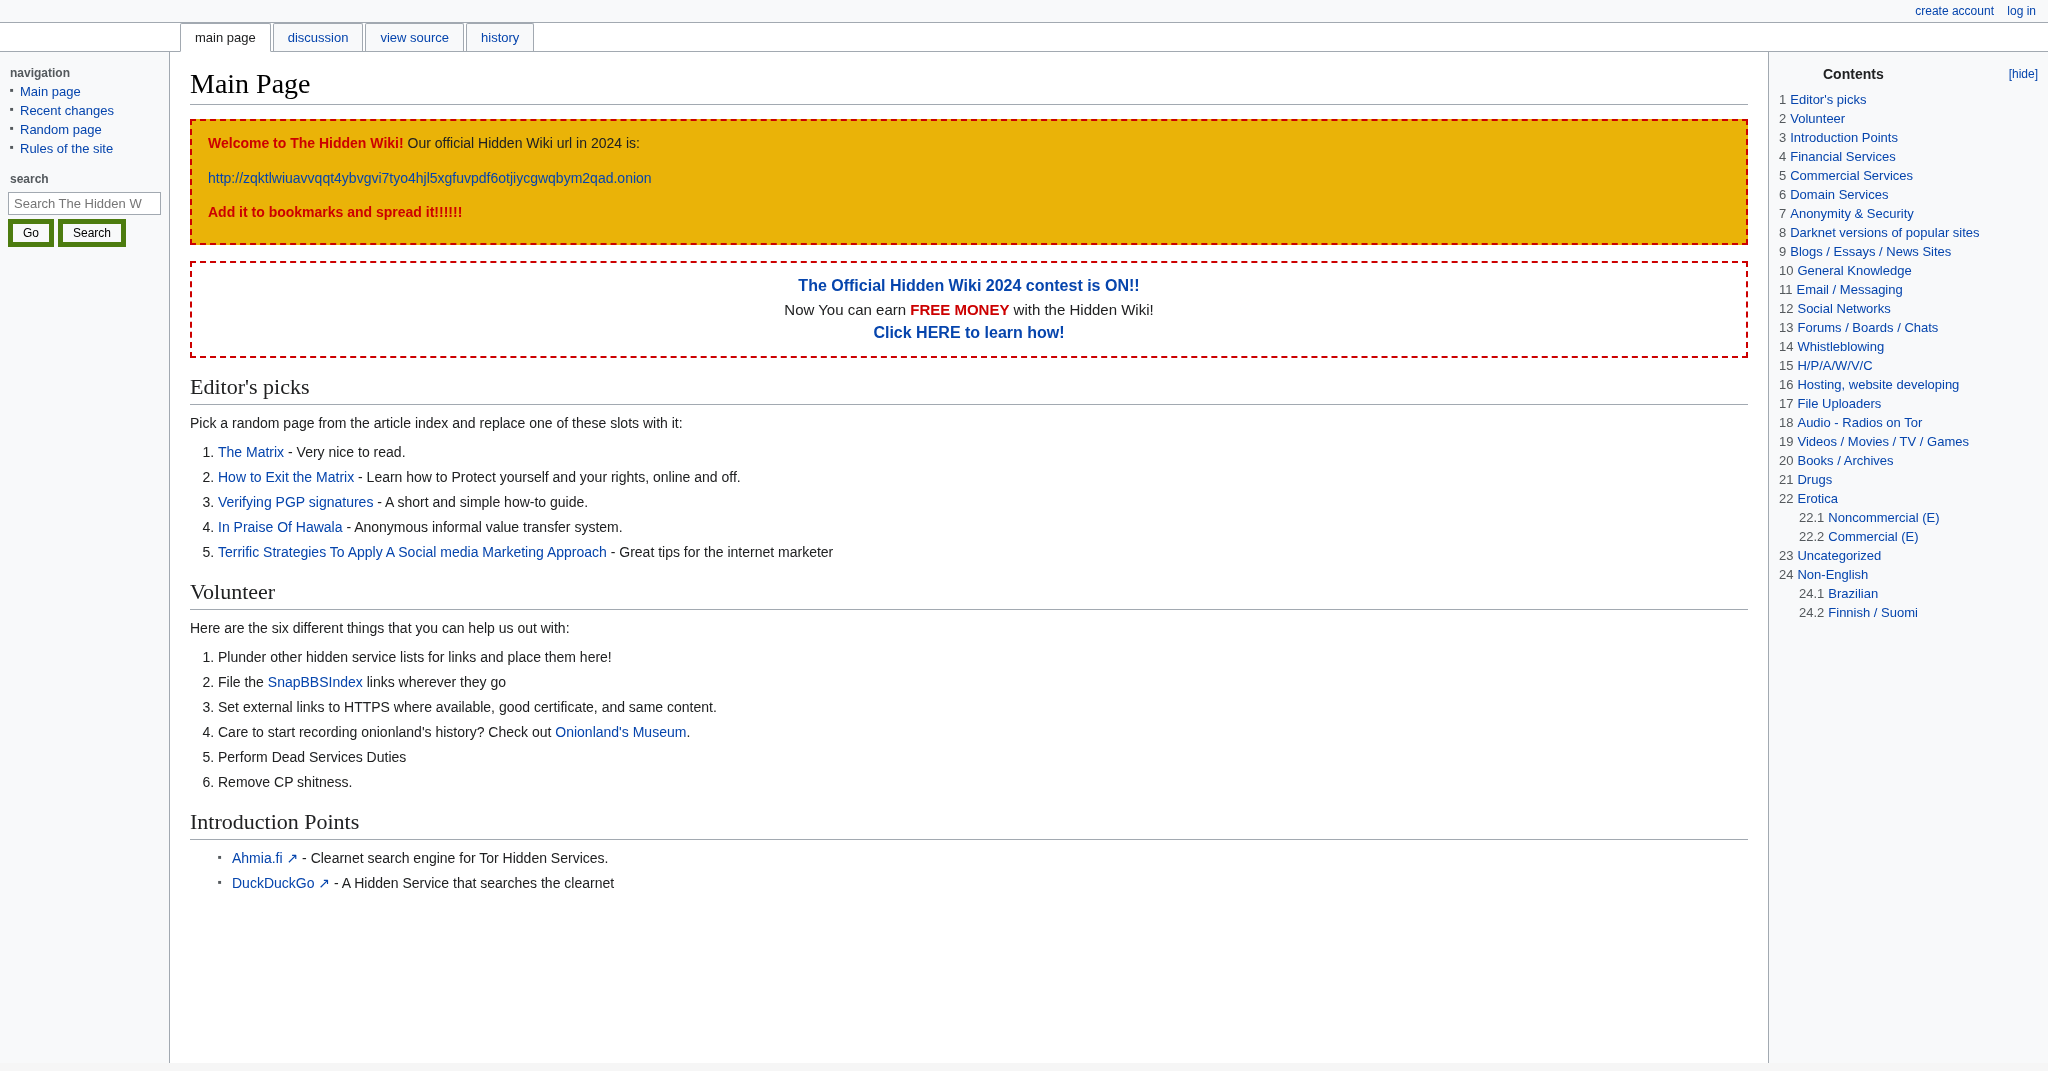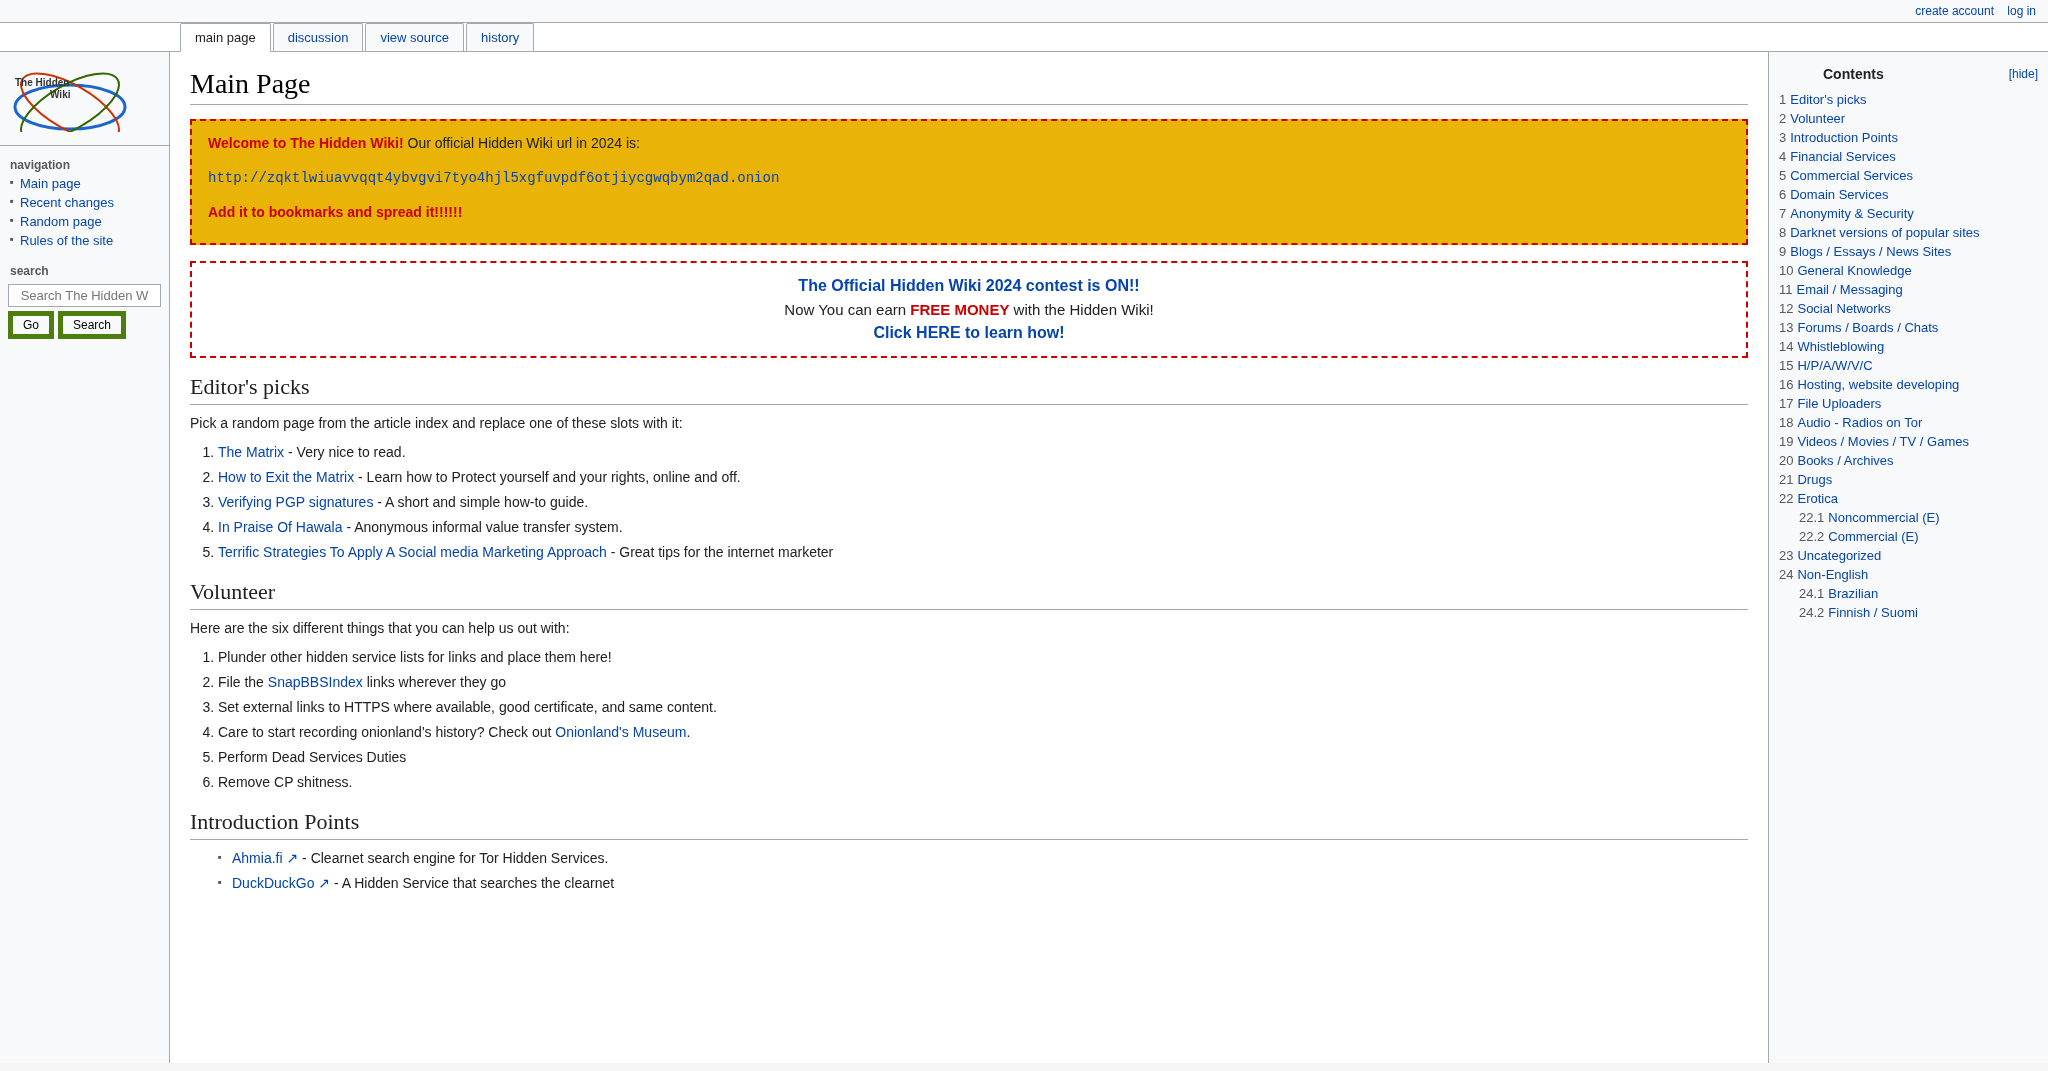--- a/index.html
+++ b/index.html
@@ -92,21 +92,20 @@
 
     .search-box {
       padding: 4px 8px;
     }
     .search-box input {
       width: 100%;
       padding: 3px 5px;
       border: 1px solid #a2a9b1;
       font-size: 13px;
       margin-bottom: 4px;
-      text-align: center;
     }
     .search-box .search-btns {
       display: flex;
       gap: 4px;
     }
     .search-box button {
       padding: 2px 10px;
       font-size: 12px;
       border: 5px solid #4d7c0f;
       background: #f8f9fa;
@@ -132,21 +131,21 @@
     }
 
     
     .welcome-box {
       border: 2px dashed #cc0000;
       padding: 12px 16px;
       margin-bottom: 16px;
       background: #eab308;
     }
     .welcome-bold-red { color: #cc0000; font-weight: bold; }
-    .welcome-url { color: #0645ad; font-size: 14px; display: block; margin: 16px 0; font-family: Liberation Mono, monospace; }
+    .welcome-url { color: #0645ad; font-size: 14px; display: block; margin: 16px 0; }
     .welcome-spread { color: #cc0000; font-weight: bold; font-size: 14px; }
 
     
     .contest-box {
       border: 2px dashed #cc0000;
       padding: 14px 16px;
       margin-bottom: 16px;
       text-align: center;
       background: #fff;
     }
@@ -210,29 +209,20 @@
 <div id="tabs">
   <a class="tab active" href="#">main page</a>
   <a class="tab" href="#">discussion</a>
   <a class="tab" href="#">view source</a>
   <a class="tab" href="#">history</a>
 </div>
 
 <div id="layout">
 
   <div id="sidebar">
-    <div id="logo-area">
-      <svg class="logo-svg" viewBox="0 0 130 60">
-        <ellipse cx="60" cy="35" rx="55" ry="22" fill="none" stroke="#1a66cc" stroke-width="3"></ellipse>
-        <ellipse cx="60" cy="35" rx="55" ry="22" fill="none" stroke="#cc3300" stroke-width="2" transform="rotate(30 60 35)"></ellipse>
-        <ellipse cx="60" cy="35" rx="55" ry="22" fill="none" stroke="#336600" stroke-width="2" transform="rotate(-30 60 35)"></ellipse>
-        <text x="5" y="14" font-size="10" font-weight="bold" fill="#333">The Hidden</text>
-        <text x="40" y="26" font-size="10" font-weight="bold" fill="#333">Wiki</text>
-      </svg>
-    </div>
 
     <div class="sidebar-section">
       <div class="sidebar-section-title">navigation</div>
       <a class="sidebar-link" href="#">Main page</a>
       <a class="sidebar-link" href="#">Recent changes</a>
       <a class="sidebar-link" href="#">Random page</a>
       <a class="sidebar-link" href="#">Rules of the site</a>
     </div>
 
     <div class="sidebar-section">

